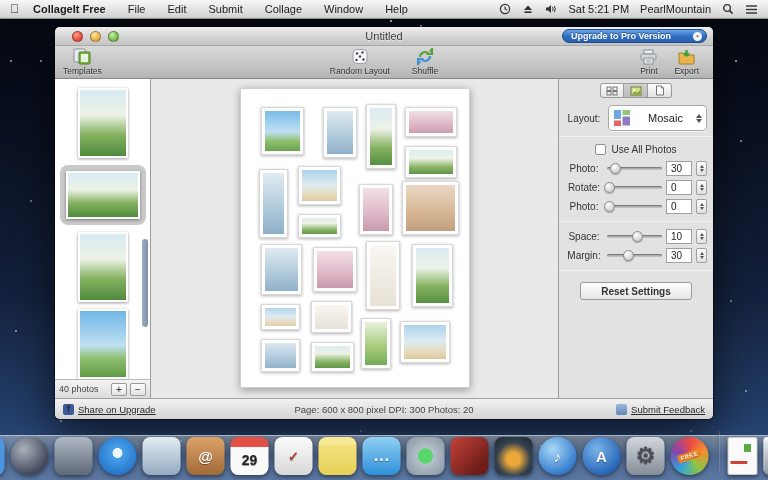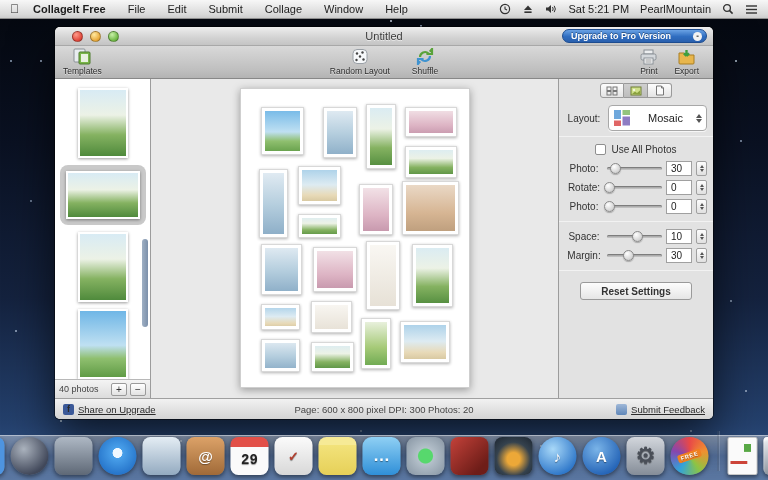--- a/index.html
+++ b/index.html
@@ -164,21 +164,21 @@
     box-shadow:0 2px 4px rgba(0,0,0,.45); display:flex; align-items:center; justify-content:center; }
   .dglyph { color:#fff; font-weight:bold; font-size:15px; text-shadow:0 1px 1px rgba(0,0,0,.4); }
   .dock-sep { width:1px; height:40px; background:rgba(80,90,105,.45); margin:0 3px 4px; box-shadow:1px 0 0 rgba(255,255,255,.3); }
   .di-finder { background:linear-gradient(90deg,#dcecfa 0 30%,#4e94e0 30%); border-radius:8px; }
   .di-launchpad { border-radius:50%; background:radial-gradient(circle at 35% 32%,#aab2bd,#41485a 72%); }
   .di-mission-control { background:linear-gradient(180deg,#aeb8c4,#5e6876); }
   .di-safari { border-radius:50%; background:radial-gradient(circle at 50% 42%,#f0f8ff 0 16%,#49a0ea 18%,#1f6cc4 85%); }
   .di-preview { background:linear-gradient(180deg,#e4edf4,#93aac0); }
   .di-contacts { background:linear-gradient(180deg,#dca268,#a06a38); }
   .di-calendar { background:linear-gradient(180deg,#e25048 0 26%,#fafafa 26%); }
-  .di-calendar .dglyph { color:#222; font-size:14px; margin-top:8px;font-family:Liberation Mono, monospace; }
+  .di-calendar .dglyph { color:#222; font-size:14px; margin-top:8px; }
   .di-reminders { background:linear-gradient(180deg,#fbfbfb,#d8d8d8); }
   .di-reminders .dglyph { color:#b04030; font-size:13px; }
   .di-notes { background:linear-gradient(180deg,#f6ea96 0 22%,#f2e27a 22%,#e6d058 100%); }
   .di-messages { border-radius:9px; background:linear-gradient(180deg,#8fd0f4,#2f8fd8); }
   .di-messages .dglyph { font-size:17px; line-height:10px; }
   .di-facetime { border-radius:9px; background:radial-gradient(circle at 50% 50%,#57d86d 0 26%,#b4c0ca 30%,#8694a2 100%); }
   .di-movies { background:linear-gradient(135deg,#c4423a,#6e1d18 80%); }
   .di-iphoto { background:radial-gradient(circle at 50% 58%,#eca838 0 22%,#35424e 58%,#1c2530 100%); }
   .di-itunes { border-radius:50%; background:radial-gradient(circle at 38% 32%,#a8d8f8,#2a74c8 78%); }
   .di-app-store { border-radius:50%; background:radial-gradient(circle at 38% 32%,#7ab4e8,#1f5fb4 80%); }

